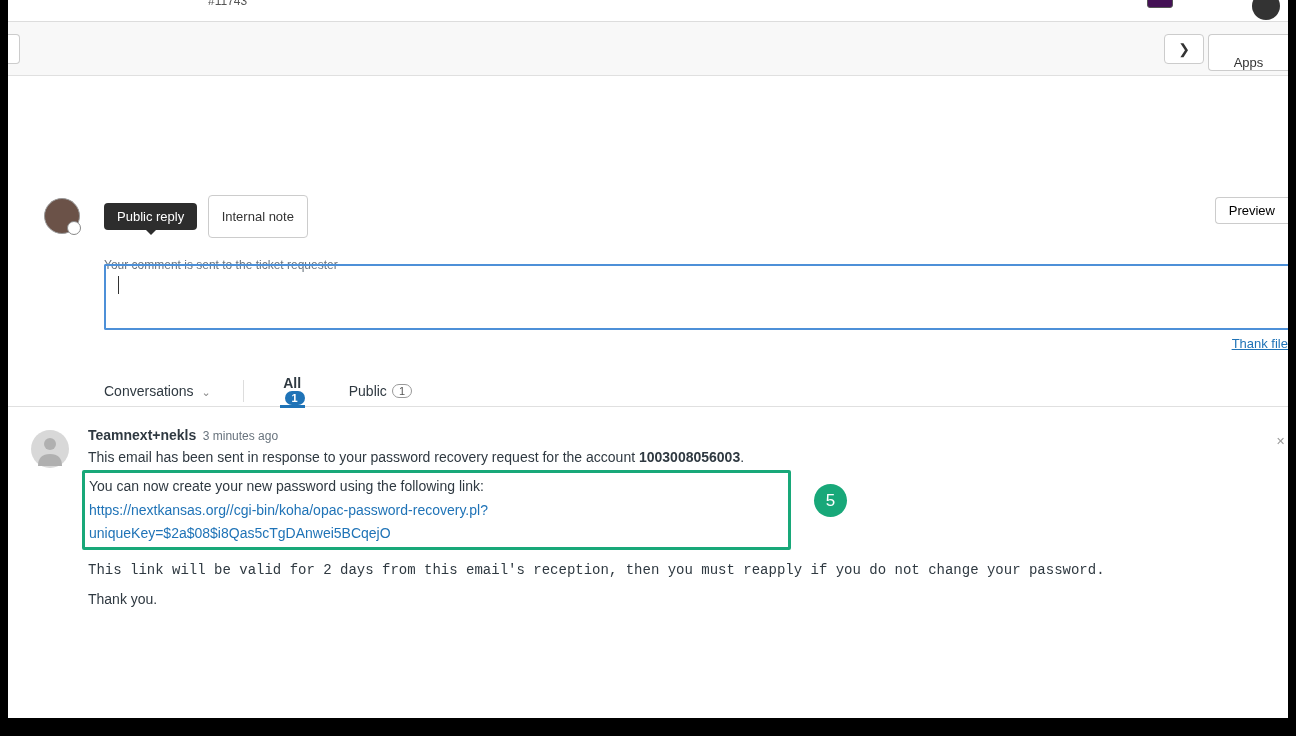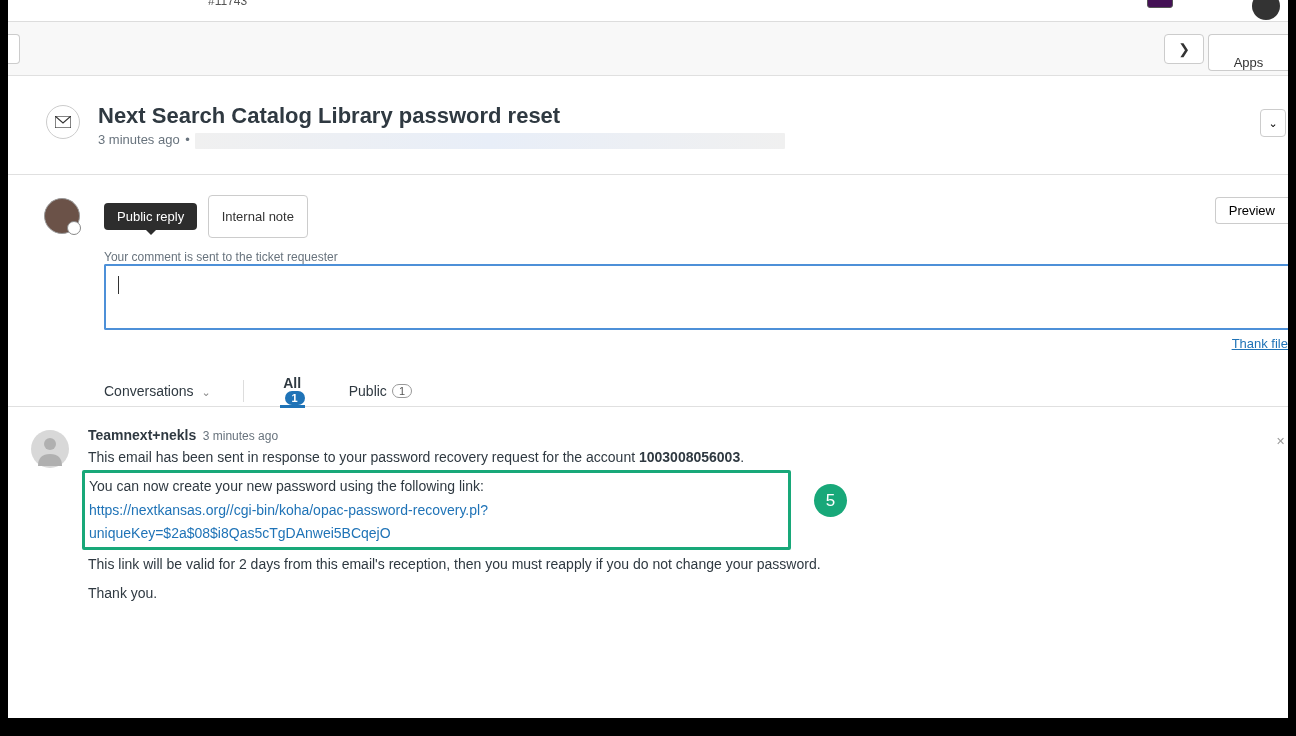--- a/index.html
+++ b/index.html
@@ -230,21 +230,21 @@
       top: 2px;
       border: 1px solid #ccc;
       border-right: none;
       padding: 5px 13px;
       border-radius: 4px 0 0 4px;
       font-size: 13px;
       cursor: pointer;
     }
     .reply-hint {
       margin-left: 96px;
-      margin-top: 12px;
+      margin-top: 20px;
       font-size: 12px;
       color: #68737d;
     }
     .reply-box {
       position: absolute;
       top: 69px;
       left: 96px;
       right: 0;
       height: 66px;
       border: 2px solid #4d90d8;
@@ -413,39 +413,20 @@
   <div class="toolbar">
     <div class="toolbar-left-stub"></div>
     <div class="toolbar-next">
       <span>❯</span>
     </div>
     <div class="toolbar-apps">
       <span>Apps</span>
     </div>
   </div>
 
-  <div class="header">
-    <div class="header-icon">
-      <svg width="16" height="12" viewBox="0 0 16 12">
-        <rect x="0" y="0" width="16" height="12" fill="none" stroke="#333" stroke-width="1.2"></rect>
-        <path d="M0 0 L8 7 L16 0" fill="none" stroke="#333" stroke-width="1.2"></path>
-      </svg>
-    </div>
-    <div class="header-text">
-      <div class="header-title">Next Search Catalog Library password reset</div>
-      <div class="header-meta">
-        <span>3 minutes ago</span>
-        <span class="bullet">•</span>
-        <span class="blur"></span>
-      </div>
-    </div>
-    <div class="header-expand">
-      <span>⌄</span>
-    </div>
-  </div>
 
   <div class="reply-section">
     <div class="reply-avatar">
       <div class="reply-avatar-badge"></div>
     </div>
     <div class="reply-tabs">
       <span class="reply-tab-active">
         <span>Public reply</span>
       </span>
       <span class="reply-tab-inactive">
@@ -493,21 +474,21 @@
       <span class="msg-time">3 minutes ago</span>
     </div>
     <div class="msg-body">
       <div>
         <span>This email has been sent in response to your password recovery request for the account </span><span class="acct">1003008056003</span><span>.</span>
       </div>
       <div class="highlight-box">
         <div>You can now create your new password using the following link:</div>
         <a href="#">https://nextkansas.org//cgi-bin/koha/opac-password-recovery.pl?uniqueKey=$2a$08$i8Qas5cTgDAnwei5BCqejO</a>
       </div>
-      <div style="margin-top:3px;">This link will be valid for 2 days from this email's reception, then you must reapply if you do not change your password.</div>
+      <div style="margin-top:9px;font-family:Liberation Mono, monospace;">This link will be valid for 2 days from this email's reception, then you must reapply if you do not change your password.</div>
       <div style="margin-top:5px;">Thank you.</div>
     </div>
   </div>
 
   <div class="annotation-circle">
     <span>5</span>
   </div>
 
   <div class="msg-close">✕</div>
 

